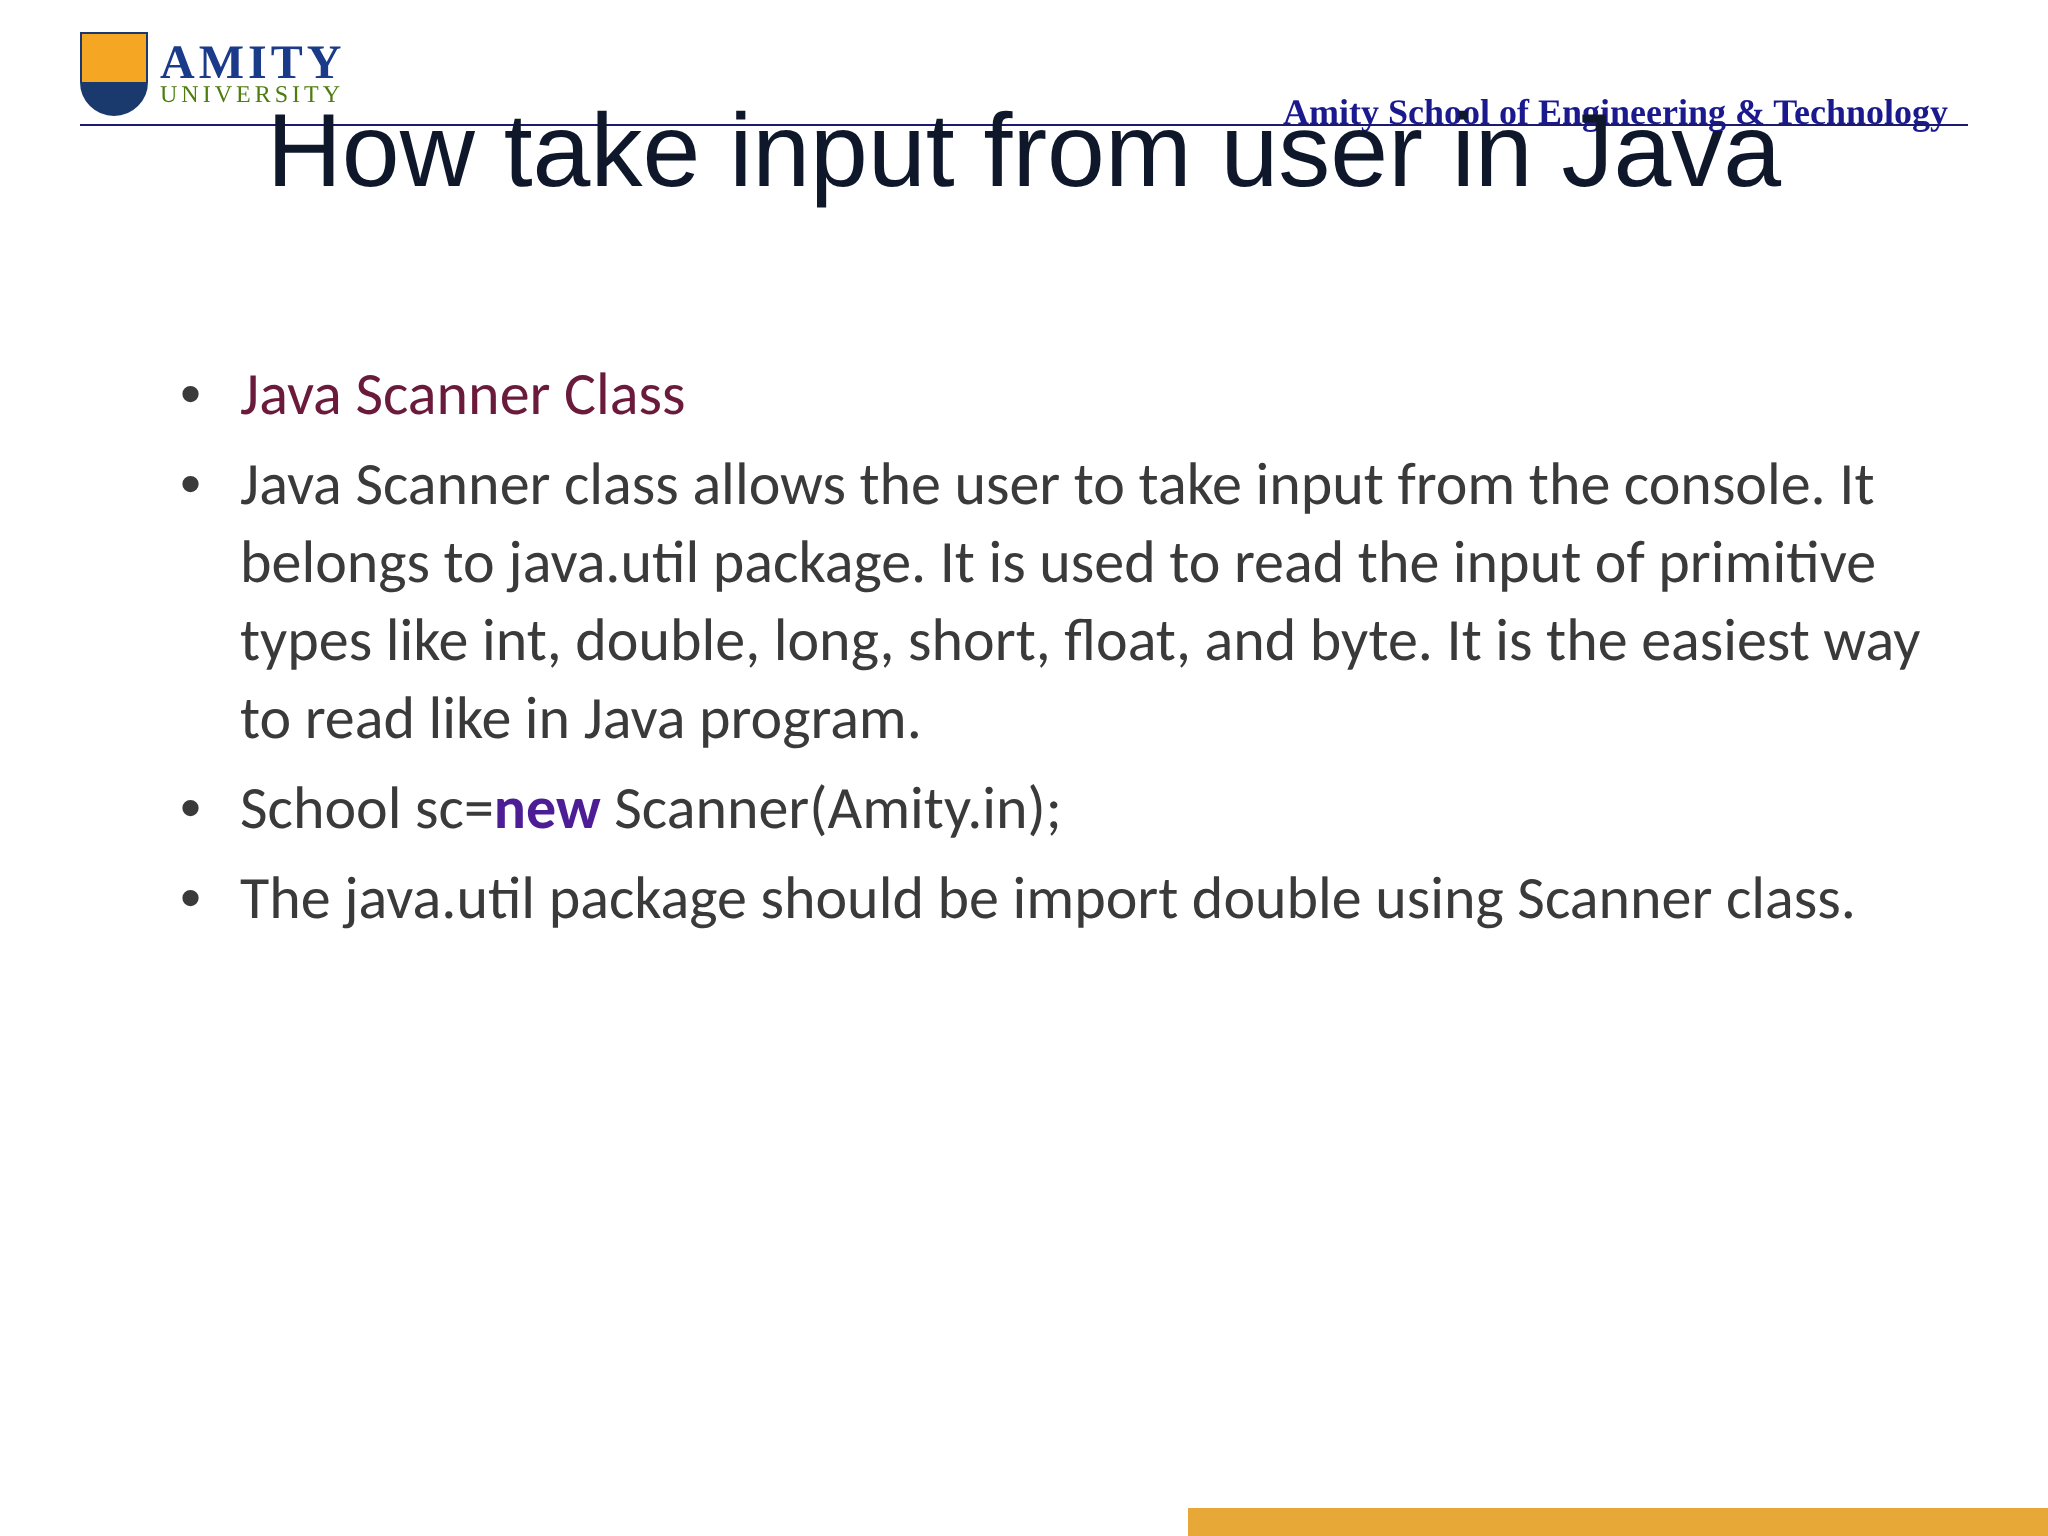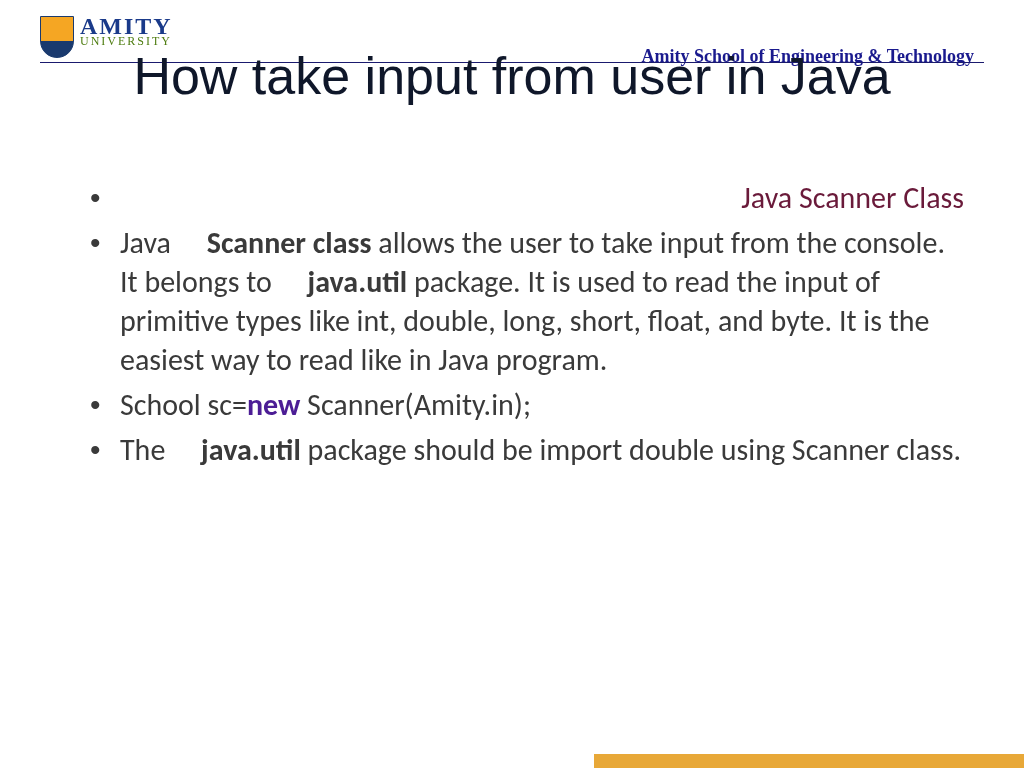--- a/index.html
+++ b/index.html
@@ -17,21 +17,21 @@
     left: 40px;
     right: 40px;
     height: 1px;
     background: #1a1a6e;
   }
   .logo-area {
     position: absolute;
     top: 16px;
     left: 40px;
     display: flex;
-    align-items: flex-start;
+    align-items: center;
     gap: 6px;
   }
   .logo-shield {
     width: 34px;
     height: 42px;
     background: linear-gradient(to bottom, #f5a623 0%, #f5a623 60%, #1a3a6e 60%, #1a3a6e 100%);
     border-radius: 0 0 17px 17px;
     border: 1px solid #1a3a6e;
     position: relative;
   }
@@ -83,23 +83,23 @@
     line-height: 1.3;
     color: #3a3a3a;
   }
   .bullet .dot {
     flex-shrink: 0;
     width: 30px;
     font-family: Arial, sans-serif;
     color: #3a3a3a;
   }
   .bullet .text { flex: 1; }
-  .maroon { color: #6a1a3a; text-align: right; }
+  .maroon { color: #6a1a3a; }
   .blue-kw { color: #4c1d95; font-weight: bold; }
-  .bold { font-weight: bold; margin-left: 29px; }
+  .bold { font-weight: normal; }
   .footer-gold {
     position: absolute;
     right: 0;
     bottom: 0;
     width: 430px;
     height: 14px;
     background: #e8a838;
   }
 </style>
 </head>

